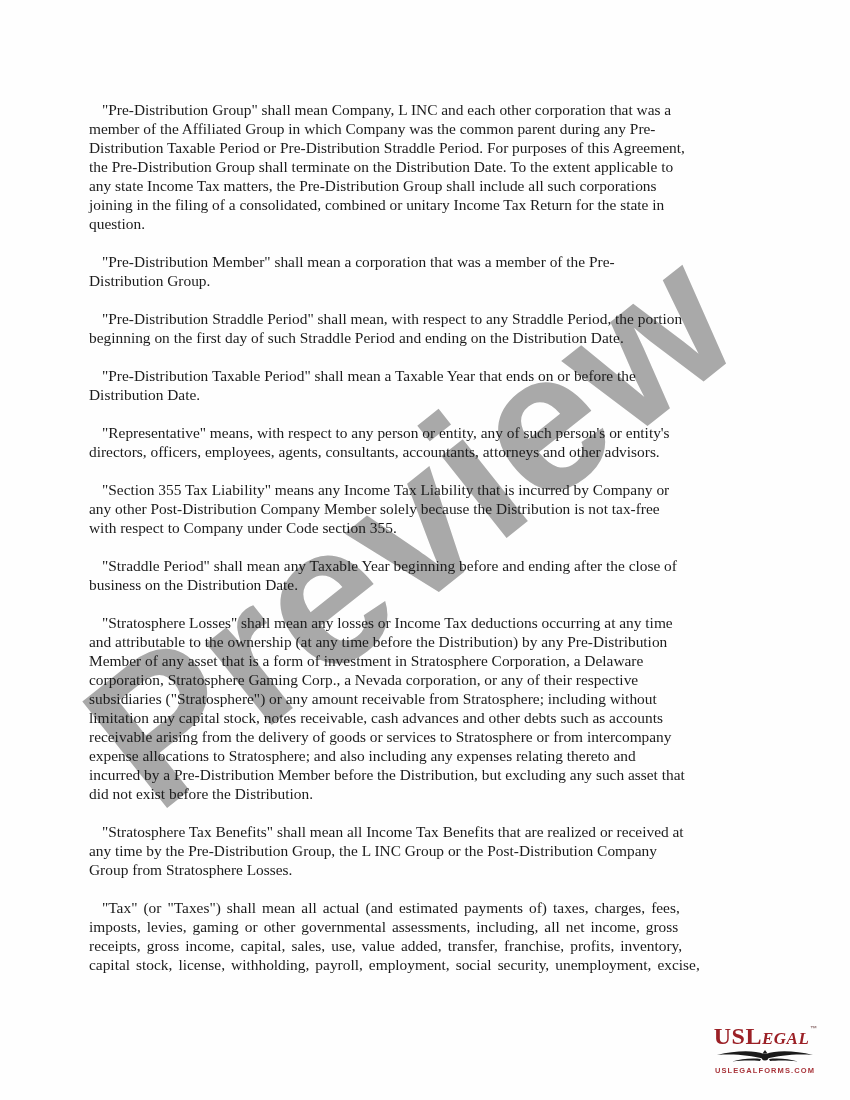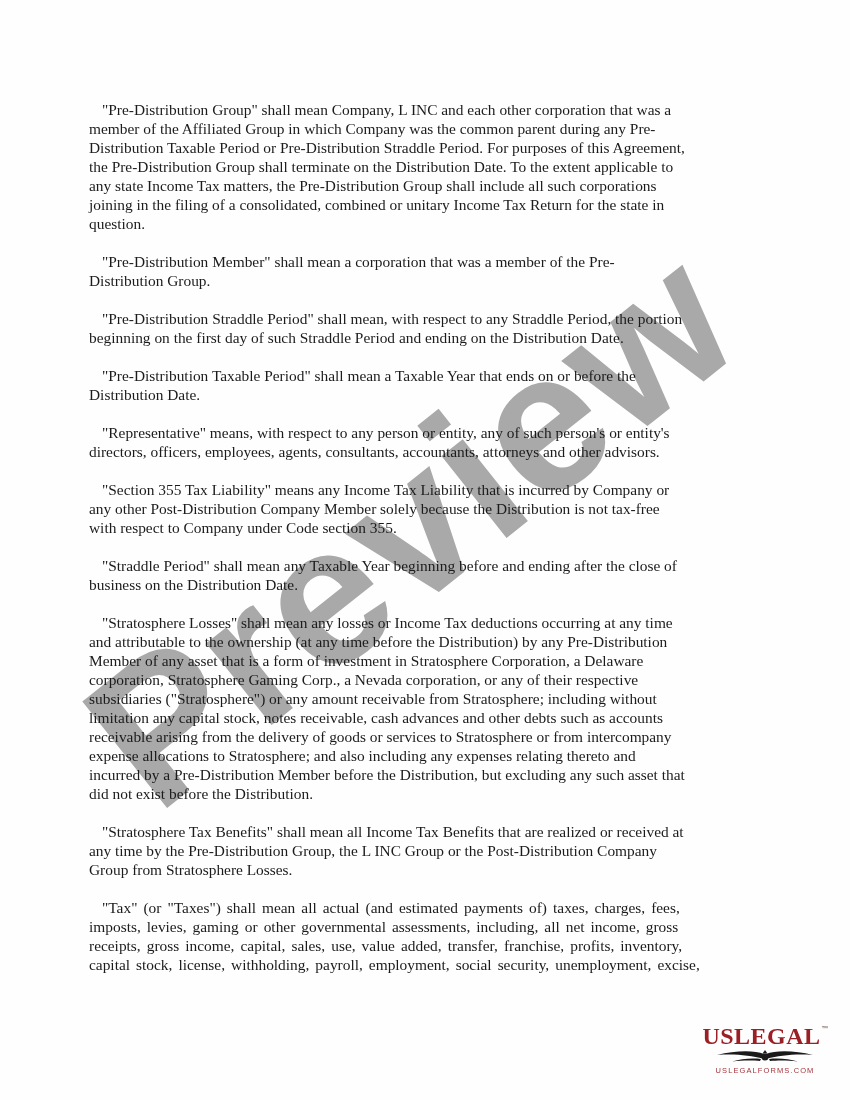--- a/index.html
+++ b/index.html
@@ -56,33 +56,33 @@
     text-align:center;
   }
   .brand {
     font-family:"Liberation Serif", serif;
     font-weight:bold;
     color:#9b2026;
     white-space:nowrap;
     line-height:1;
   }
   .brand .lg { font-size:24px; letter-spacing:0.5px;margin-top:32px; }
-  .brand .sm { font-size:24px; letter-spacing:0.5px; }
+  .brand .sm { font-size:17px; letter-spacing:0.5px;font-style:italic; }
   .brand .tm {
     font-family:"Liberation Sans", sans-serif;
     font-size:7px;
     font-weight:bold;
     color:#8a6a6a;
     vertical-align:top;
     position:relative; top:1px; left:1px;
   }
   .eagle { display:block; margin:1px auto 2px auto; width:106px; height:15px; }
   .site {
     font-family:"Liberation Sans", sans-serif;
-    font-weight:normal;
+    font-weight:bold;
     font-size:7.5px;
     letter-spacing:1.1px;
     color:#a8343a;
     white-space:nowrap;
     text-align:center;
   }
 </style>
 </head>
 <body>
 

